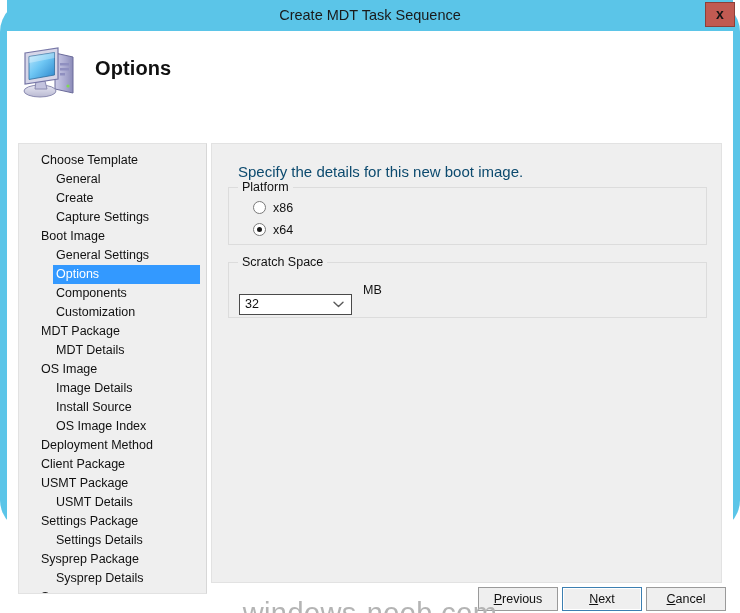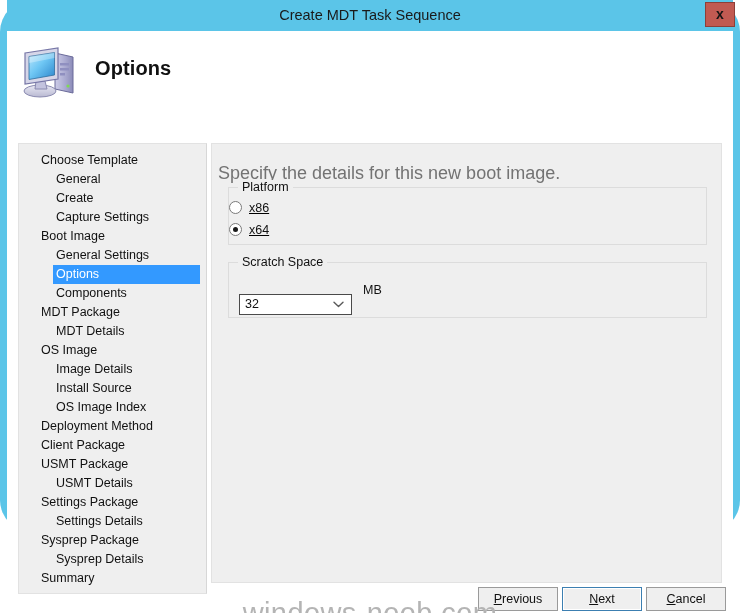--- a/index.html
+++ b/index.html
@@ -133,24 +133,24 @@
     left: 204px;
     top: 112px;
     width: 511px;
     height: 440px;
     background: #EFEFEF;
     border: 1px solid #E2E2E2;
     box-sizing: border-box;
   }
   #intro-text {
     position: absolute;
-    left: 6px;
+    left: 26px;
     top: 19px;
-    font-size: 18px;
-    color: #737373;
+    font-size: 15px;
+    color: #0c4a6e;
   }
 
   .groupbox {
     position: absolute;
     border: 1px solid #DCDCDC;
     box-sizing: border-box;
     background: transparent;
   }
   .groupbox-label {
     position: absolute;
@@ -171,26 +171,25 @@
   }
   #group-scratch {
     left: 16px;
     top: 118px;
     width: 479px;
     height: 56px;
   }
 
   .radio-row {
     position: absolute;
-    left: 0;
+    left: 24px;
     height: 16px;
     line-height: 16px;
     cursor: pointer;
     white-space: nowrap;
-    text-decoration: underline;
   }
   .radio-mark {
     display: inline-block;
     width: 13px;
     height: 13px;
     border-radius: 50%;
     border: 1px solid #7a7a7a;
     background: #ffffff;
     box-sizing: border-box;
     vertical-align: -2px;
@@ -349,20 +348,21 @@
     <div id="sidebar">
       <div style="height:7px;"></div>
       <div class="nav-item">Choose Template</div>
       <div class="nav-item child">General</div>
       <div class="nav-item child">Create</div>
       <div class="nav-item child">Capture Settings</div>
       <div class="nav-item">Boot Image</div>
       <div class="nav-item child">General Settings</div>
       <div class="nav-item selected">Options</div>
       <div class="nav-item child">Components</div>
+      <div class="nav-item child">Customization</div>
       <div class="nav-item">MDT Package</div>
       <div class="nav-item child">MDT Details</div>
       <div class="nav-item">OS Image</div>
       <div class="nav-item child">Image Details</div>
       <div class="nav-item child">Install Source</div>
       <div class="nav-item child">OS Image Index</div>
       <div class="nav-item">Deployment Method</div>
       <div class="nav-item">Client Package</div>
       <div class="nav-item">USMT Package</div>
       <div class="nav-item child">USMT Details</div>

